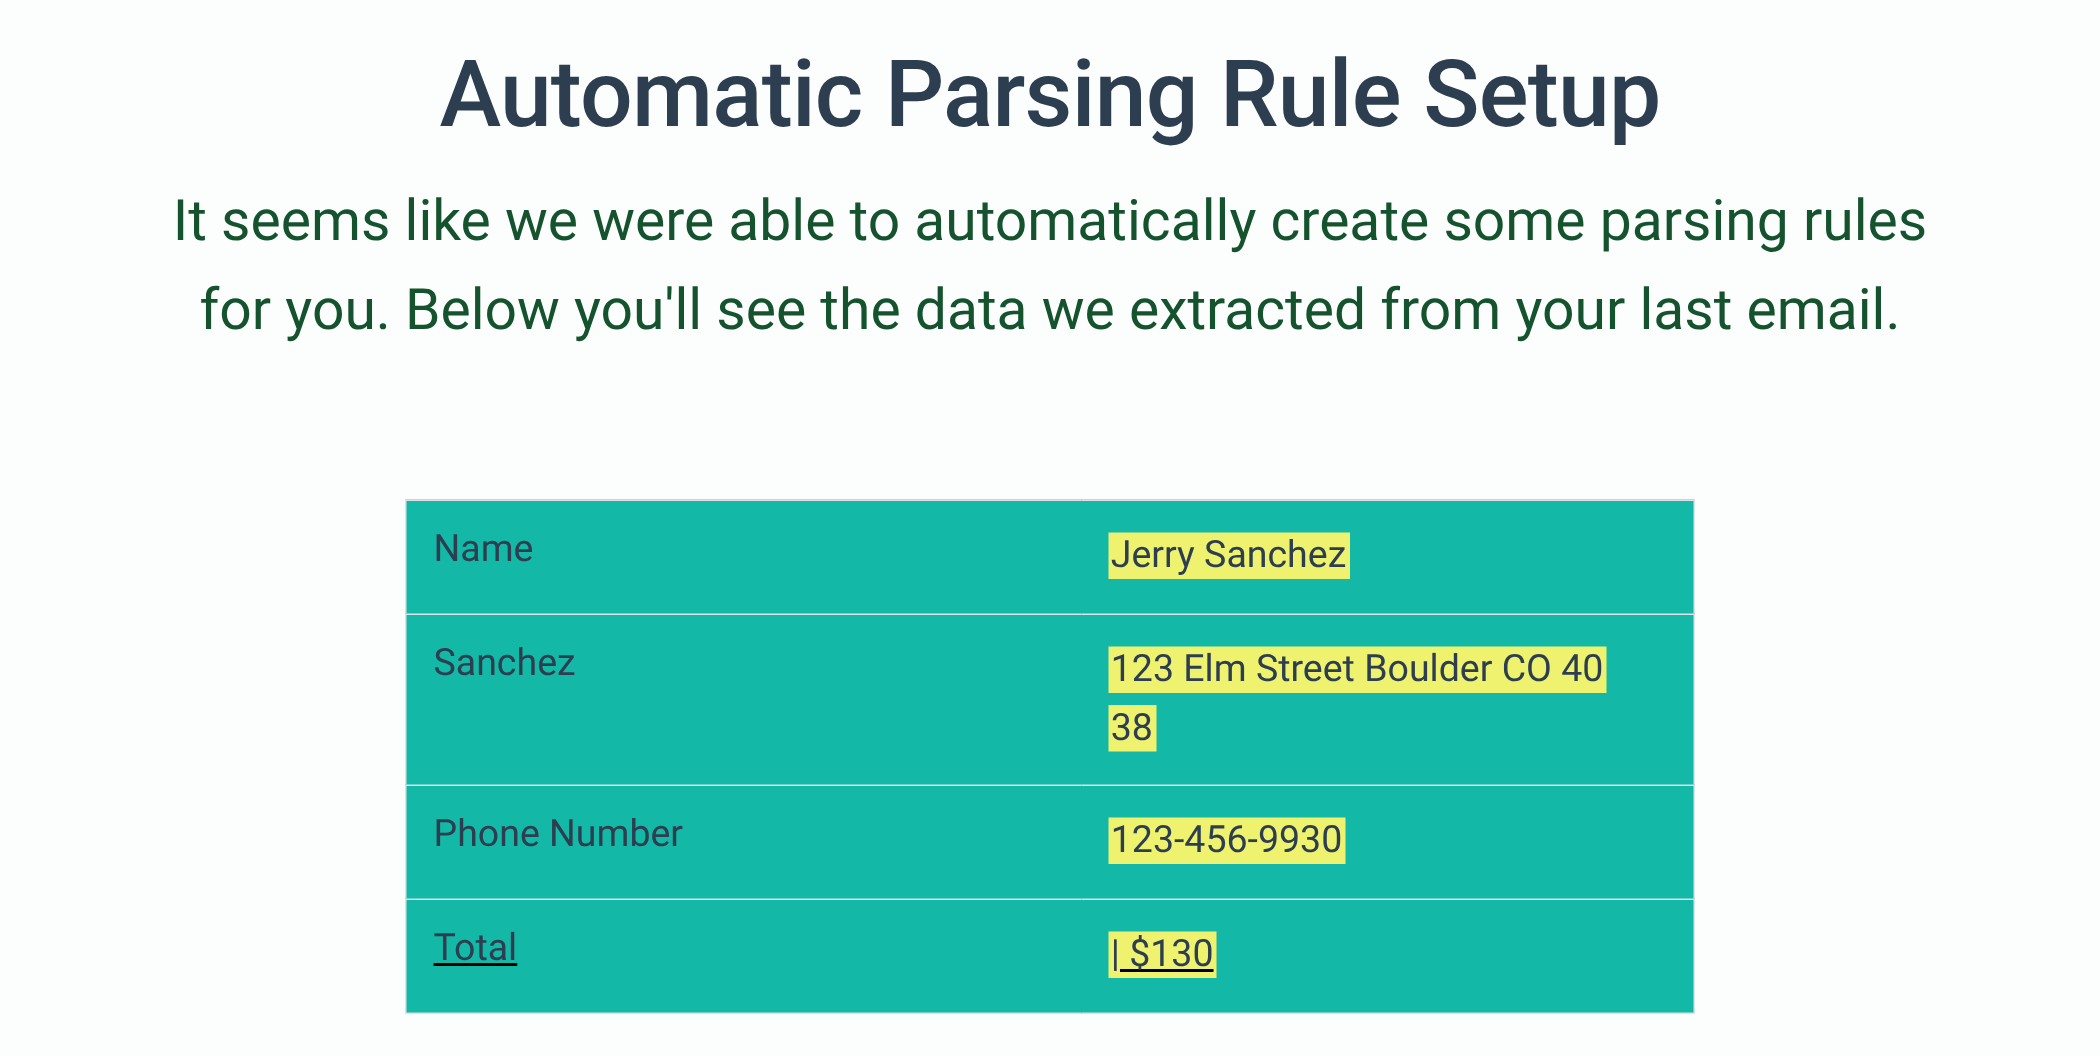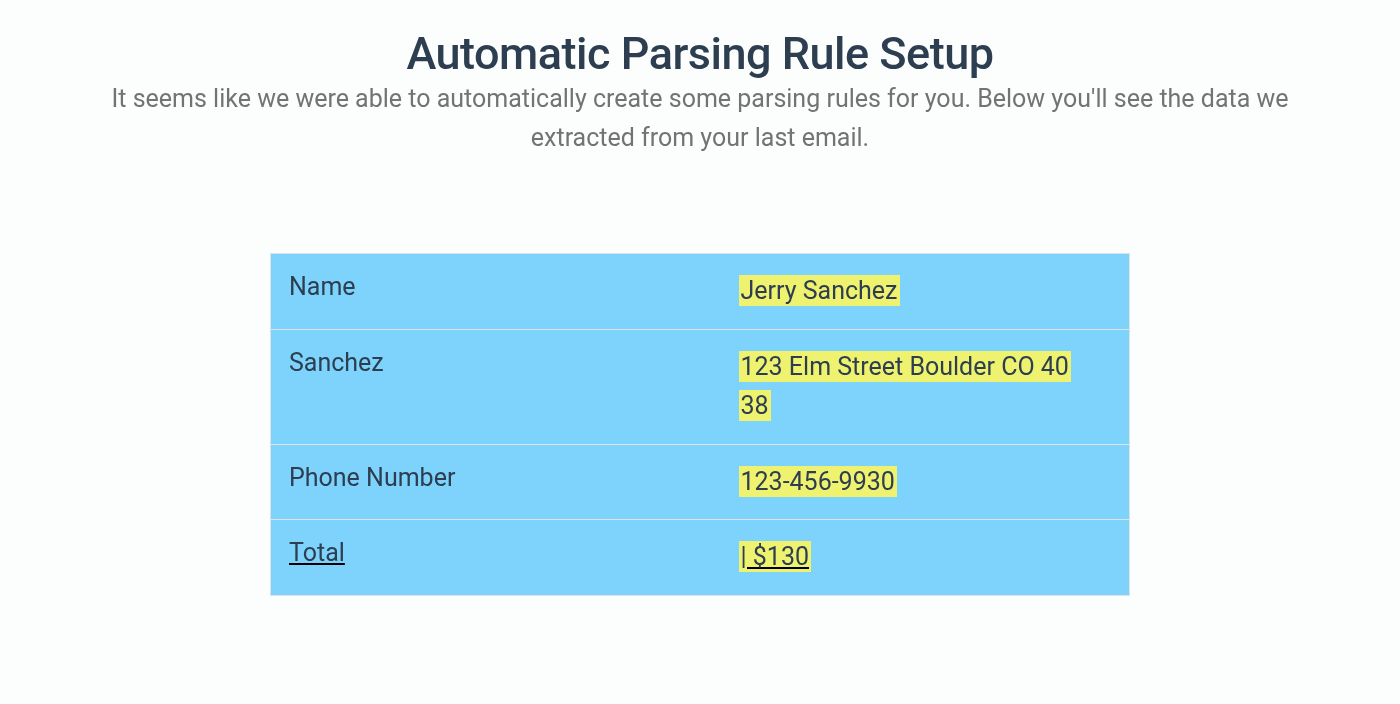--- a/index.html
+++ b/index.html
@@ -13,40 +13,41 @@
       width: 1400px;
       height: 704px;
       padding-top: 28px;
     }
     .container {
       max-width: 1260px;
       margin: 0 auto;
       text-align: center;
     }
     h1.page-title {
-      font-size: 45px;
+      font-size: 62px;
       font-weight: 500;
       color: #2c3e50;
       letter-spacing: -0.5px;
       line-height: 1.15;
+      margin-bottom: 20px;
     }
     p.page-subtitle {
-      font-size: 25px;
+      font-size: 38px;
       font-weight: 400;
-      color: #737373;
+      color: #14532d;
       line-height: 1.55;
       max-width: 1220px;
       margin: 0 auto 96px auto;
     }
     .data-table {
       width: 860px;
       margin: 0 auto;
       border: 1px solid #dde2e8;
       border-collapse: collapse;
-      background: #7dd3fc;
+      background: #14b8a6;
       text-align: left;
     }
     .data-table tr {
       border-bottom: 1px solid #dde2e8;
     }
     .data-table tr:last-child {
       border-bottom: none;
       text-decoration: underline;
     }
     .data-table td {

